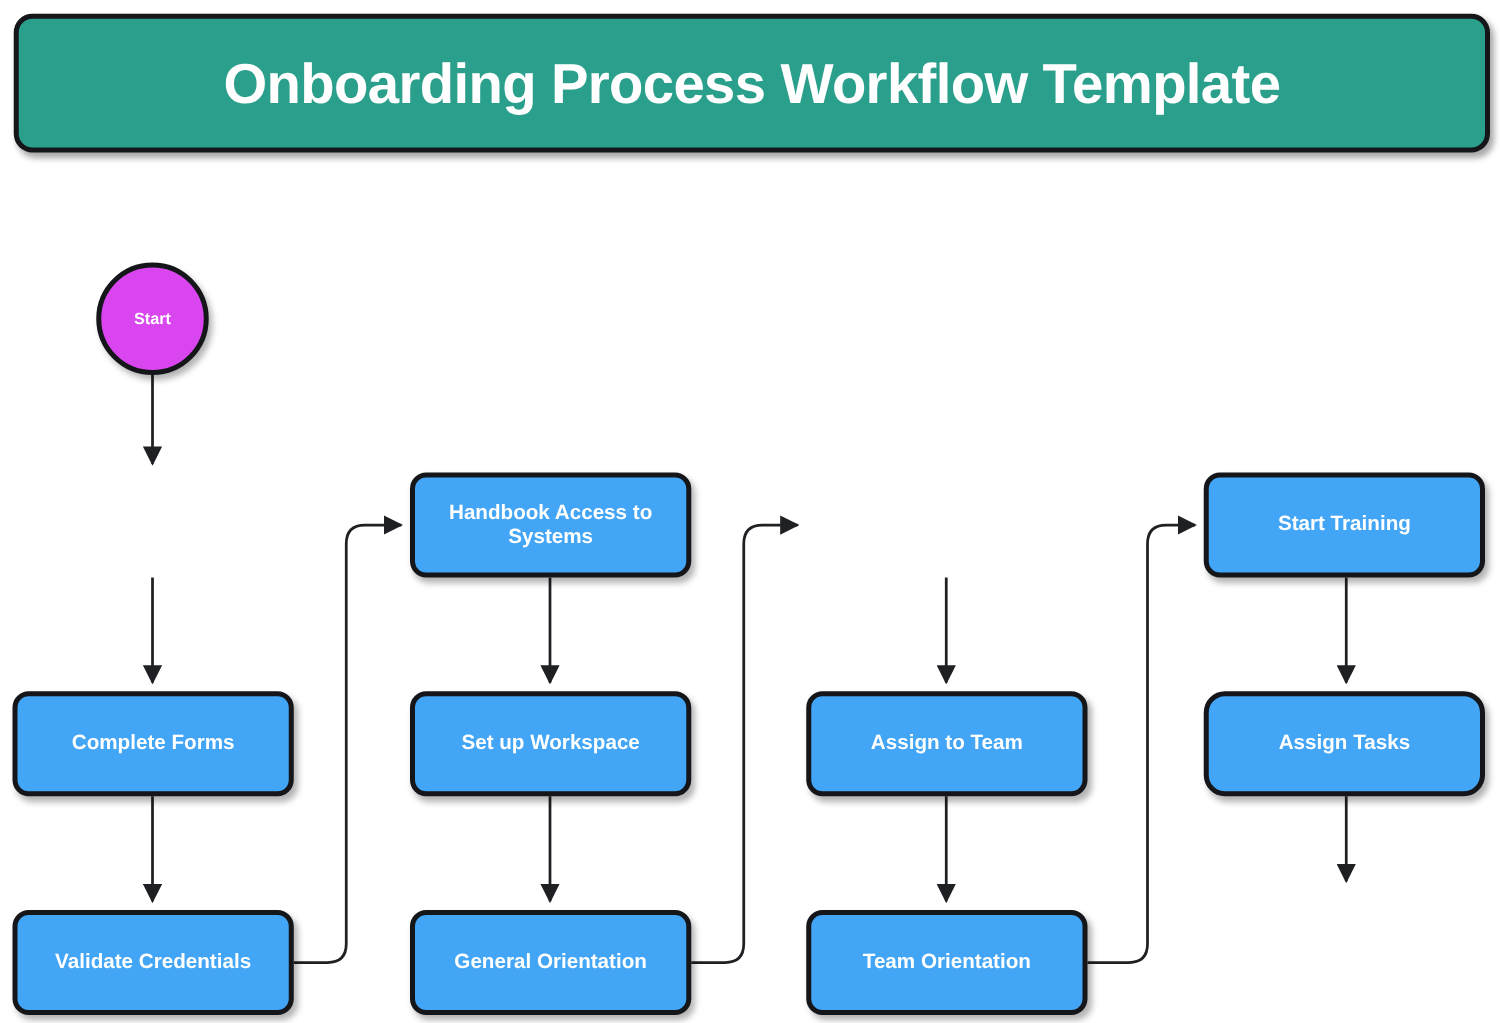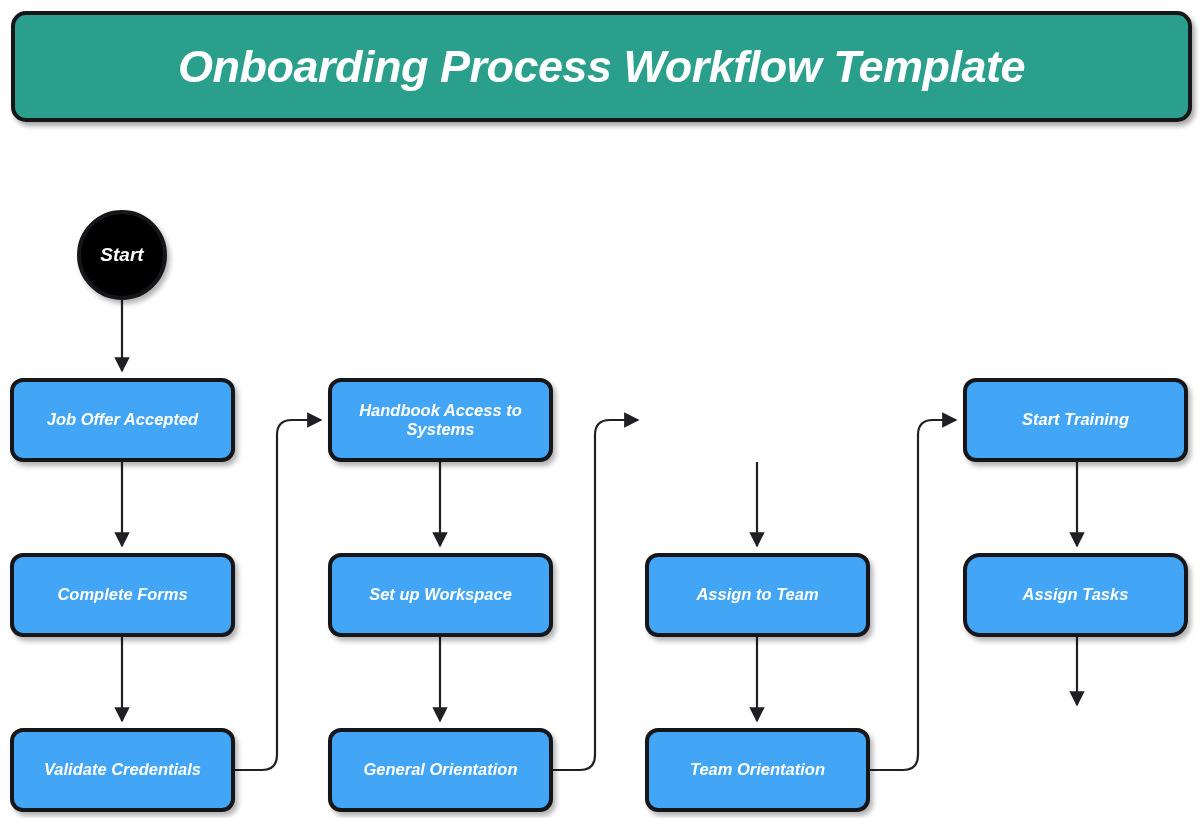--- a/index.html
+++ b/index.html
@@ -2,21 +2,21 @@
 <html><head>
 <meta charset="utf-8">
 <style>
   html,body{margin:0;padding:0;}
   body{
     width:1200px;height:818px;
     background:#ffffff;
     font-family:"Liberation Sans", sans-serif;
     overflow:hidden;
   }
-  #stage{position:relative;width:1200px;height:578px;font-style:italic;}
+  #stage{position:relative;width:1200px;height:578px;}
 
   
   .banner{
     position:absolute;
     left:11px; top:11px;
     width:1181px; height:111px;
     box-sizing:border-box;
     background:#2AA08C;
     border:4px solid #15161a;
     border-radius:15px;
@@ -47,23 +47,23 @@
     border:4px solid #15161a;
     box-shadow:3px 4px 5px rgba(0,0,0,.30);
   }
   .node.process{
     background:#42A5F5;
     border-radius:13px;
     font-size:16.5px;
     padding:0 10px;
   }
   .node.terminator{
-    background:#000000;
+    background:#d946ef;
     border-radius:50%;
-    font-size:19px;
+    font-size:13px;
   }
 </style>
 </head>
 <body>
 
 <div id="stage">
 
   <div class="banner">
     <div class="banner-title">Onboarding Process Workflow Template</div>
   </div>
@@ -99,23 +99,20 @@
       <path d="M 1077 462 L 1077 546"></path>
 
       <path d="M 1077 637 L 1077 705"></path>
     </g>
   </svg>
 
   <div class="node terminator" style="left:77px;top:210px;width:90px;height:90px;">
     <span>Start</span>
   </div>
 
-  <div class="node process" style="left:10px;top:378px;width:225px;height:84px;">
-    <span>Job Offer Accepted</span>
-  </div>
 
   <div class="node process" style="left:10px;top:553px;width:225px;height:84px;">
     <span>Complete Forms</span>
   </div>
 
   <div class="node process" style="left:10px;top:728px;width:225px;height:84px;">
     <span>Validate Credentials</span>
   </div>
 
   <div class="node process" style="left:328px;top:378px;width:225px;height:84px;">

